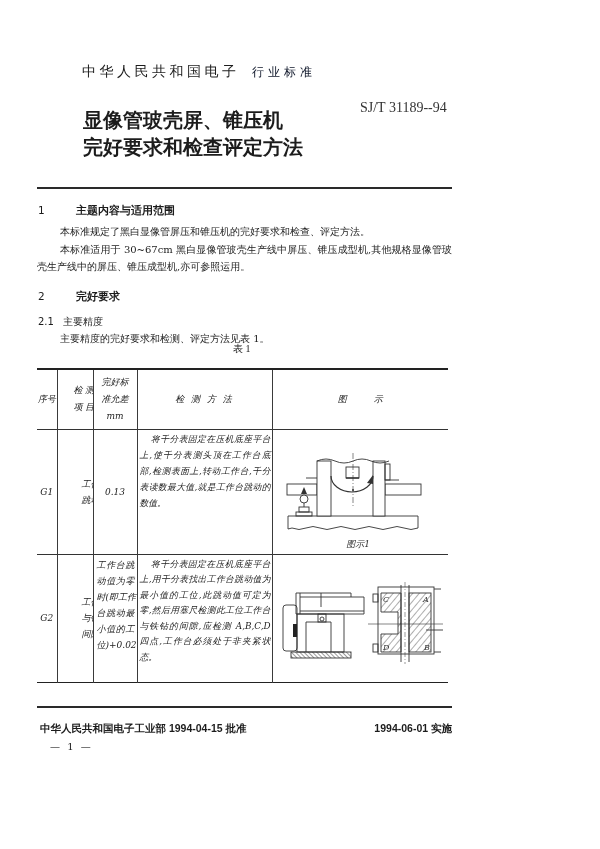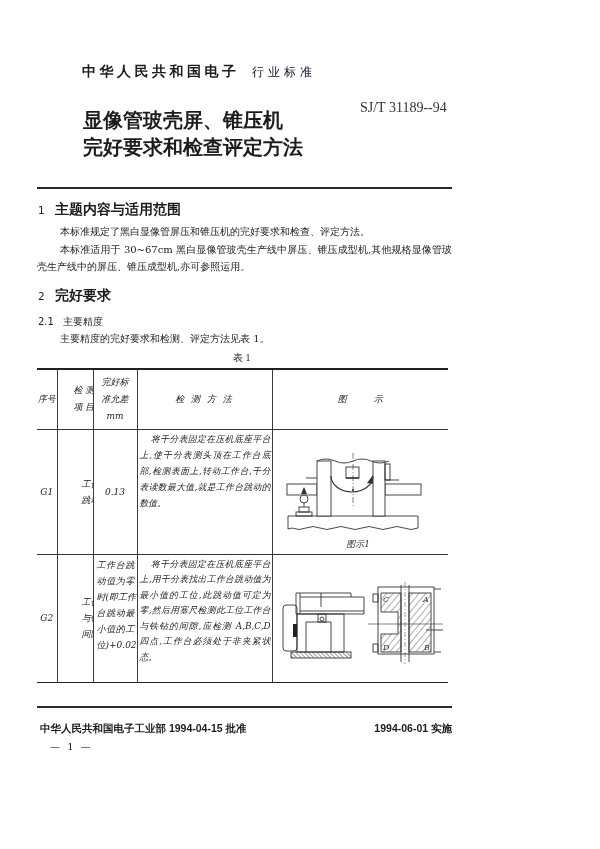--- a/index.html
+++ b/index.html
@@ -3,33 +3,33 @@
 <meta charset="utf-8">
 <style>
   html, body { margin:0; padding:0; }
   body {
     width:600px; height:849px; position:relative; overflow:hidden;
     background:#ffffff; color:#1c1c1c;
     font-family:"DejaVu Serif", serif;
   }
   .abs { position:absolute; white-space:nowrap; }
 
-  .issuer { left:82px; top:62px; font-family:"DejaVu Sans", sans-serif; font-weight:bold; font-size:14px; letter-spacing:3.5px; line-height:18px; }
+  .issuer { left:82px; top:62px; font-family:"DejaVu Sans", sans-serif; font-weight:normal; font-size:14px; letter-spacing:3.5px; line-height:18px; }
   .category { left:252px; top:64px; font-size:12px; letter-spacing:4px; line-height:16px; color:#0f172a; }
   .title-line { left:83px; width:200px; text-align:center; font-family:Liberation Sans, sans-serif; font-weight:bold; font-size:20px; line-height:18px; }
   .title-l1 { top:111px; }
   .title-l2 { top:138px; }
   .code { left:360px; top:101px; font-family:"Liberation Serif", serif; font-size:14px; line-height:14px; color:#333; }
 
   .rule { position:absolute; background:#2a2a2a; }
   .rule-top { left:37px; top:187px; width:415px; height:1.5px; }
   .rule-foot { left:37px; top:706px; width:415px; height:2px; }
 
   .sec-num { font-family:"DejaVu Sans", sans-serif; font-size:10.5px; line-height:14px; }
-  .sec-head { font-family:Liberation Serif, serif; font-weight:bold; font-size:14px; line-height:14px; }
+  .sec-head { font-family:Liberation Serif, serif; font-weight:bold; font-size:11px; line-height:14px;margin-left:21px; }
   .body-text { font-size:10px; line-height:14px; }
   .justify-line { text-align:justify; text-align-last:justify; }
 
   
   #table1 {
     position:absolute; left:37px; top:368px; width:411px;
     border-collapse:collapse; table-layout:fixed;
     font-size:9px; line-height:16px;
   }
   #table1 th, #table1 td {
@@ -80,21 +80,21 @@
 <div class="abs body-text" style="left:60px; top:225px;">本标准规定了黑白显像管屏压和锥压机的完好要求和检查、评定方法。</div>
 <div class="abs body-text justify-line" style="left:60px; top:243px; width:392px;">本标准适用于 30~67cm 黑白显像管玻壳生产线中屏压、锥压成型机,其他规格显像管玻</div>
 <div class="abs body-text" style="left:37px; top:260px;">壳生产线中的屏压、锥压成型机,亦可参照运用。</div>
 
 <div class="abs sec-num" style="left:38px; top:289px;">2</div>
 <div class="abs sec-head" style="left:55px; top:289px;">完好要求</div>
 
 <div class="abs sec-num" style="left:38px; top:315px; font-size:10px;">2.1</div>
 <div class="abs body-text" style="left:63px; top:315px;">主要精度</div>
 <div class="abs body-text" style="left:60px; top:332px;text-align:right;">主要精度的完好要求和检测、评定方法见表 1。</div>
-<div class="abs body-text" style="left:233px; top:351px;font-family:Liberation Serif, serif;">表 1</div>
+<div class="abs body-text" style="left:233px; top:342px;font-family:Liberation Serif, serif;">表 1</div>
 
 <table id="table1">
   <colgroup>
     <col style="width:20px">
     <col style="width:36px">
     <col style="width:44px">
     <col style="width:135px">
     <col style="width:176px">
   </colgroup>
   <thead>

